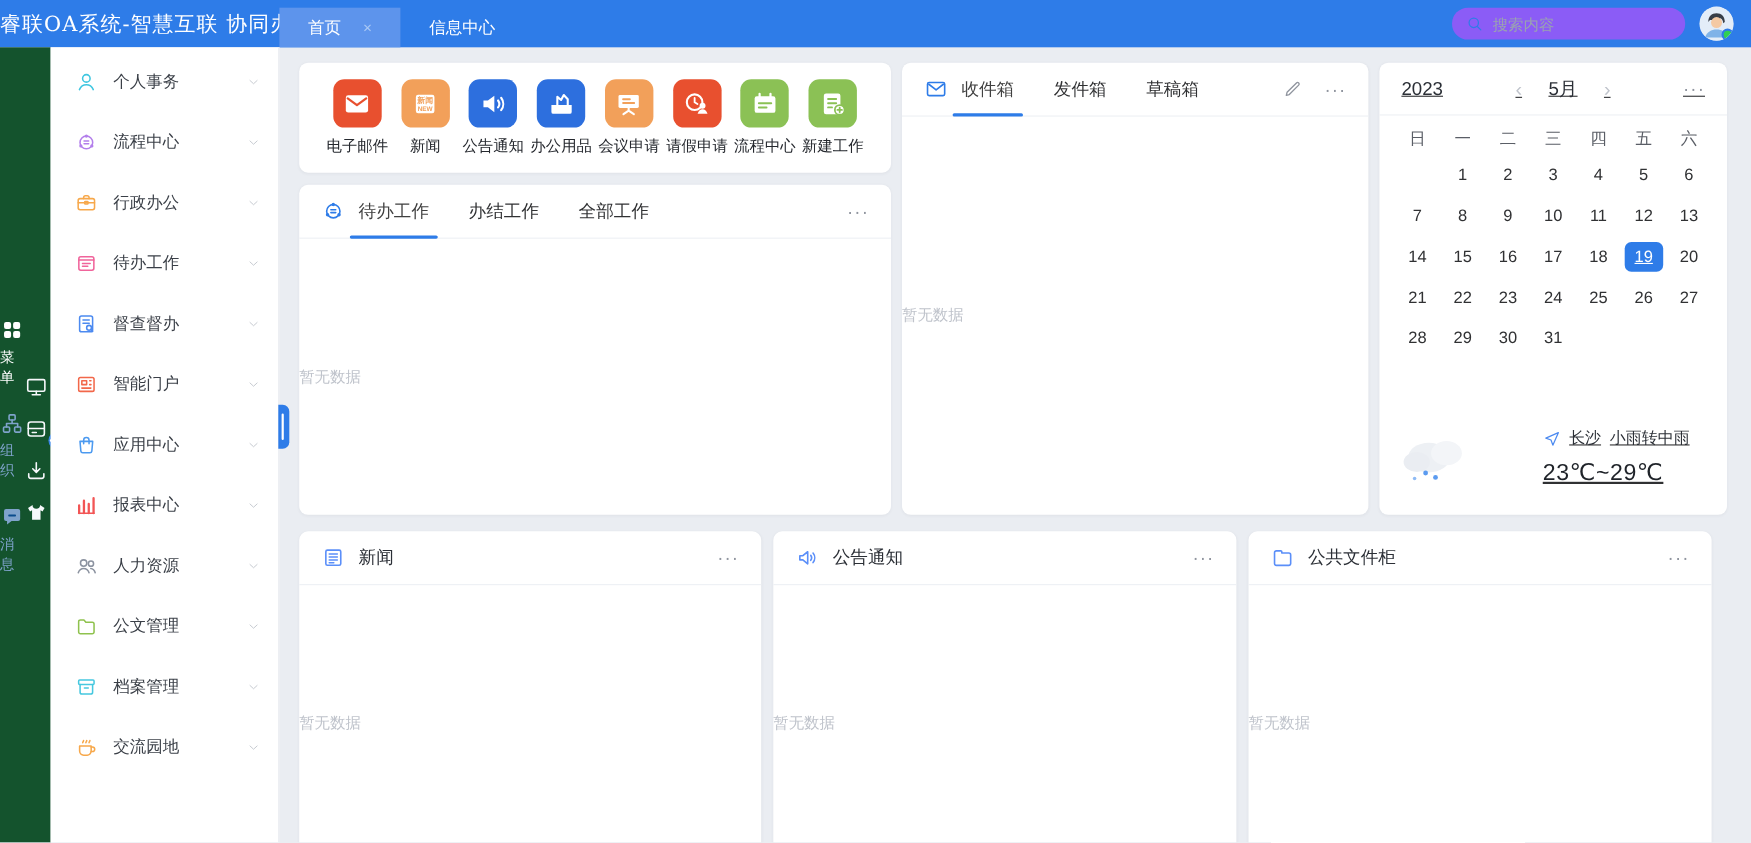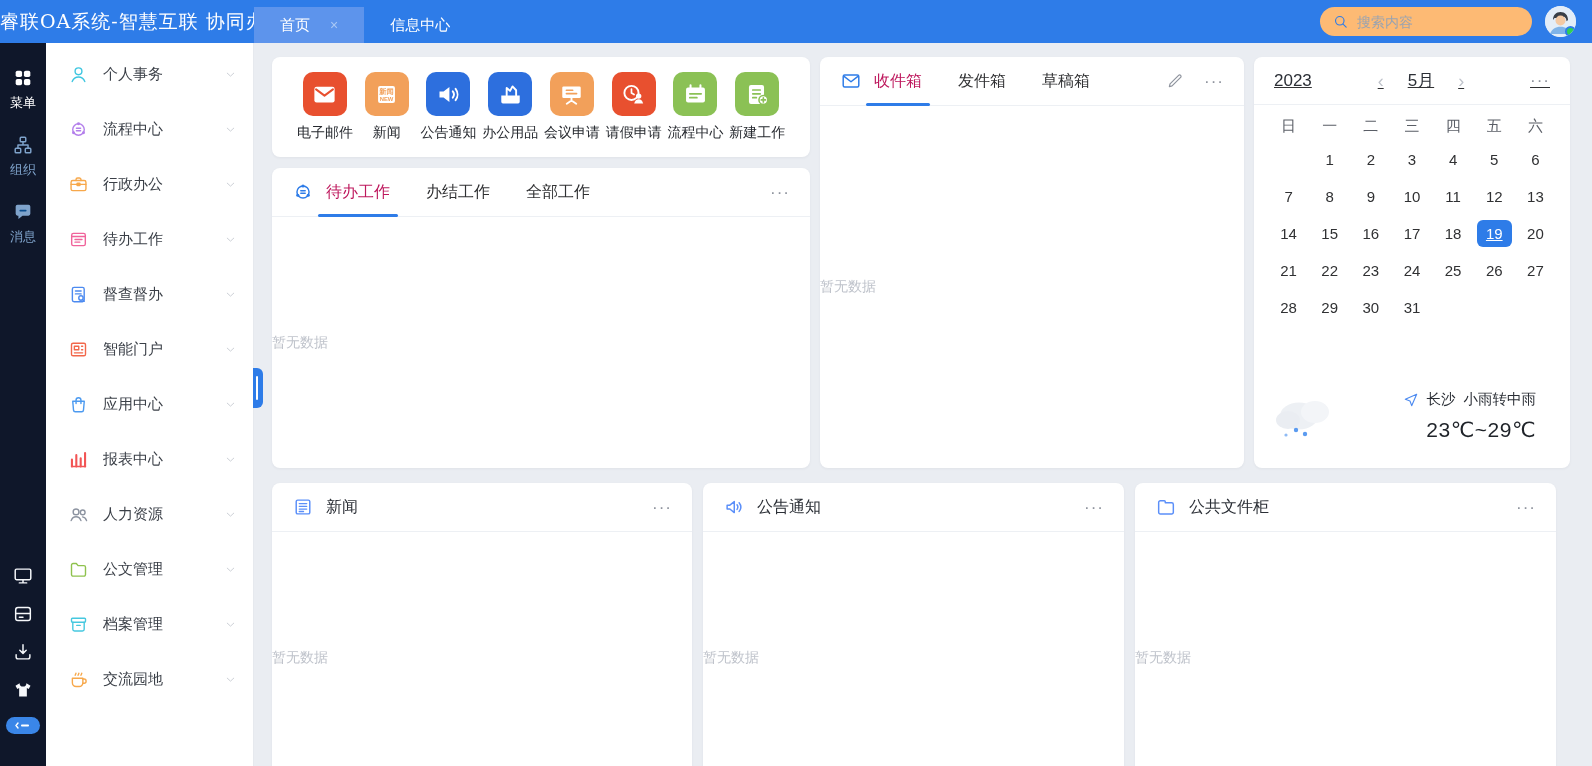--- a/index.html
+++ b/index.html
@@ -7,33 +7,33 @@
   body { font-family:"Liberation Sans","DejaVu Sans",sans-serif; background:#EAEDF2; color:#303133; }
   .app { width:1592px; height:766px; display:flex; flex-direction:column; overflow:hidden; }
 
   
   .hdr { height:43px; background:#2E7CE8; display:flex; align-items:center; flex:0 0 43px; }
   .brand { width:254px; text-align:center; color:#fff; font-family:"DejaVu Serif","Liberation Serif",serif; font-size:19px; letter-spacing:1px; white-space:nowrap; }
   .tabbar { display:flex; align-self:flex-end; height:36px;align-items:center; }
   .tab { height:36px; display:flex; align-items:center; gap:20px; padding:0 26px; color:#fff; font-size:15px; cursor:pointer; }
   .tab.active { background:#5D94EC; }
   .tab .close { color:#A9C8F5; font-size:14px; }
-  .search { margin-left:auto; width:212px; height:29px; background:#fdba74; border-radius:15px; display:flex; align-items:center; gap:8px; padding:0 12px; margin-right:13px; }
+  .search { margin-left:auto; width:212px; height:29px; background:#8b5cf6; border-radius:15px; display:flex; align-items:center; gap:8px; padding:0 12px; margin-right:13px; }
   .search .icn svg { width:17px; height:17px; color:#2E7CE8; display:block; }
   .search input { border:0; outline:0; flex:1; font-size:14px; color:#303133; background:transparent; }
   .search input::placeholder { color:#9AA3B0; }
   .avatar { width:31px; height:31px; border-radius:50%; overflow:hidden; position:relative; margin-right:16px; background:#E3EDF8; flex:0 0 31px; }
   .avatar svg { width:31px; height:31px; display:block; }
   .status-dot { position:absolute; right:-0px; bottom:-0px; width:11px; height:11px; background:#2FD052; border:2px solid #2E7CE8; border-radius:50%; }
 
   
   .bd { flex:1; display:flex; min-height:0; }
 
   
-  .rail { width:46px; background:#0f172a; display:flex; flex-direction:column; align-items:center; padding-top:24px; flex:0 0 46px; }
+  .rail { width:46px; background:#14532d; display:flex; flex-direction:row; align-items:center; padding-top:24px; flex:0 0 46px; }
   .rail-item { display:flex; flex-direction:column; align-items:center; gap:5px; margin-bottom:22px; color:#7FA3CB; font-size:13px; cursor:pointer; }
   .rail-item.active { color:#fff; }
   .rail-item .icn svg { width:22px; height:22px; display:block; }
   .rail-spacer { flex:1; }
   .rail-bottom-item { margin-bottom:16px; color:#F6F8FB; cursor:pointer; }
   .rail-bottom-item .icn svg, .rail-bottom-item svg { width:22px; height:22px; display:block; }
   .rail-pill { width:34px; height:17px; border-radius:9px; background:#3A86E8; margin-bottom:32px; display:flex; align-items:center; justify-content:center; cursor:pointer; }
   .rail-pill svg { width:18px; height:9px; display:block; }
 
   
@@ -58,21 +58,21 @@
   .tile svg { width:27px; height:27px; display:block; font-family:inherit; }
 
   
   .panel { display:flex; flex-direction:column; min-height:0; }
   .panel-head { height:49px; flex:0 0 49px; display:flex; align-items:center; gap:12px; padding:0 20px; border-bottom:1px solid #EDF0F4; }
   .head-icon { color:#2E7CE8; display:flex; }
   .head-icon svg { width:22px; height:22px; display:block; }
   .head-icon.indigo { color:#5B8FF9; }
   .ptabs { display:flex; gap:36px; height:100%; align-items:stretch; }
   .ptab { font-size:16px; color:#303133; display:flex; align-items:center; position:relative; cursor:pointer; }
-  .ptab.active { color:#be185d; }
+  .ptab.active { color:#404040; }
   .ptab.active::after { content:""; position:absolute; left:-8px; right:-8px; bottom:-1px; height:3px; background:#2E7CE8; border-radius:2px; }
   .head-actions { margin-left:auto; display:flex; align-items:center; gap:20px; color:#8F949E; }
   .head-actions .icn svg { width:18px; height:18px; display:block; }
   .more { font-size:17px; letter-spacing:1px; color:#8F949E; cursor:pointer; line-height:1; }
   .panel-title { font-size:16px; color:#2b2f36; }
   .panel-body { flex:1; display:flex; align-items:center; }
   .empty { color:#BFC3CB; font-size:14px; }
 
   .work-panel { flex:1; }
   .mail-panel { height:411px; }
@@ -84,21 +84,21 @@
   .cal-nav { display:flex; align-items:center; gap:24px; margin:0 auto; }
   .cal-arrow { color:#C0C4CC; font-size:18px; cursor:pointer; line-height:1; }
   .cal-month { font-size:17px; color:#2b2f36; }
   .cal-grid { display:grid; grid-template-columns:repeat(7,1fr); padding:12px 14px 0; row-gap:10px; text-align:center; }
   .wd { color:#5A5E66; font-size:15px; }
   .day { height:27px; display:flex; align-items:center; justify-content:center; font-size:15px; color:#303133; cursor:pointer; }
   .day.blank { visibility:hidden; }
   .day.selected { background:#2E7CE8; color:#ffffff; border-radius:6px; margin:0 3px;text-decoration:underline; }
   .cal-weather { margin-top:auto; display:flex; align-items:center; padding:0 34px 26px 14px; }
   .cloud svg { width:72px; height:50px; display:block; }
-  .weather-text { margin-left:auto; text-align:right; }
+  .weather-text { margin-left:auto; text-align:left;text-decoration:underline; }
   .w-line1 { display:flex; align-items:center; justify-content:flex-end; gap:8px; font-size:14.5px; color:#2b2f36; }
   .w-line1 .icn { color:#4C8AF0; display:flex; }
   .w-line1 .icn svg { width:16px; height:16px; display:block; }
   .w-temp { font-size:21px; color:#1f2329; margin-top:9px; letter-spacing:.5px; }
 
   
   .row-bottom { display:grid; grid-template-columns:420px 421px 421px; gap:11px; height:300px; }
 </style>
 </head>
 <body>

